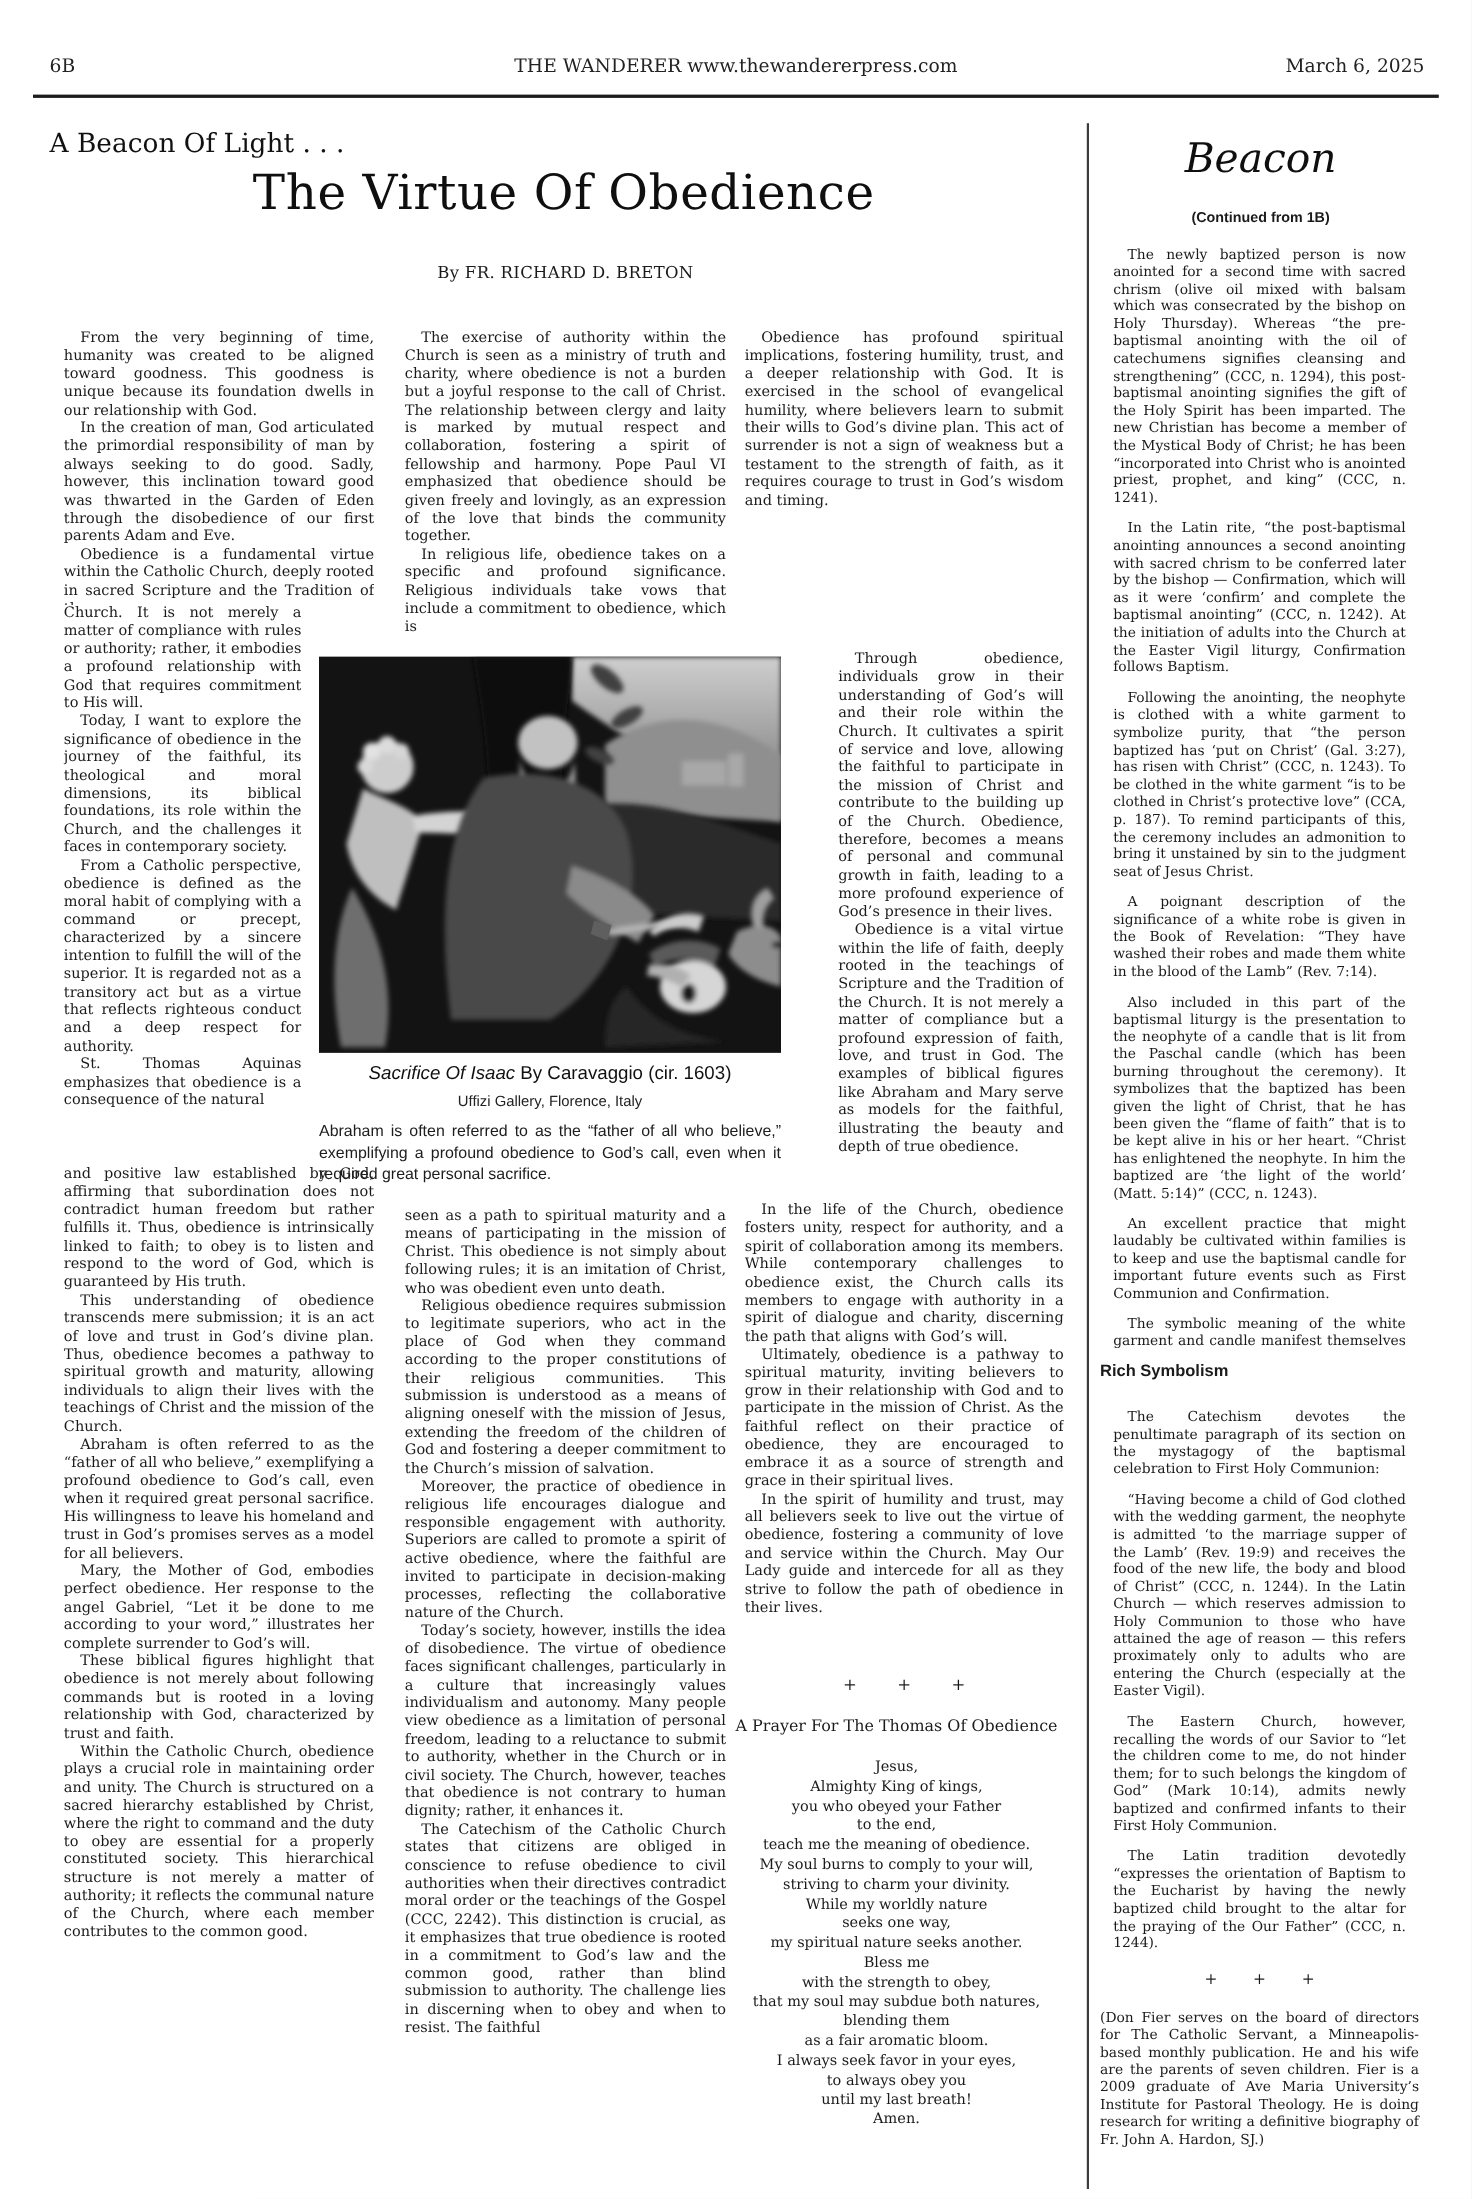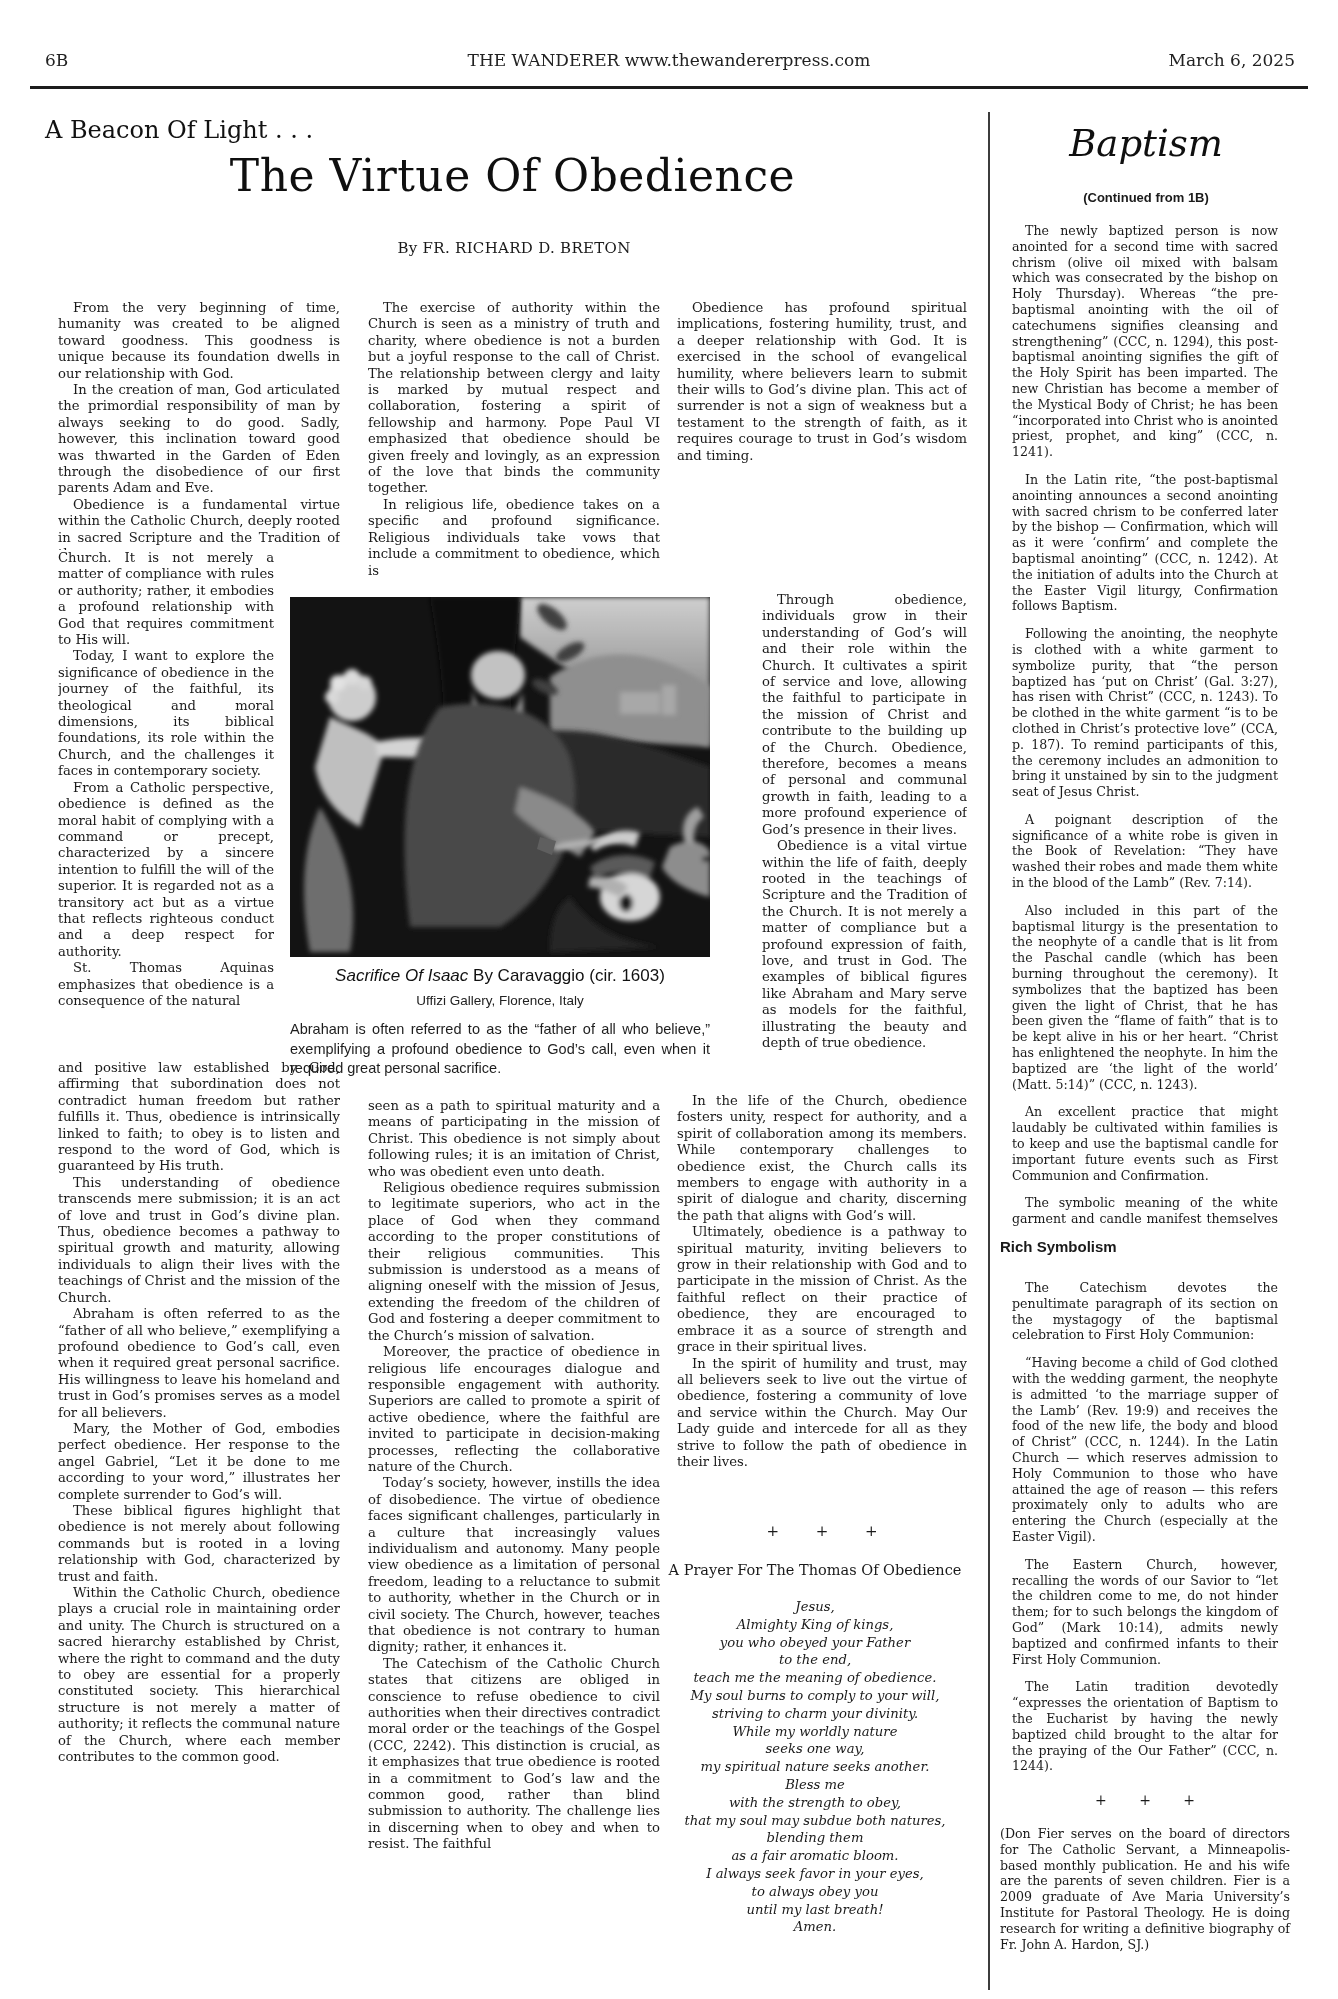--- a/index.html
+++ b/index.html
@@ -159,42 +159,42 @@
     <p>Obedience is a vital virtue within the life of faith, deeply rooted in the teachings of Scripture and the Tradition of the Church. It is not merely a matter of compliance but a profound expression of faith, love, and trust in God. The examples of biblical figures like Abraham and Mary serve as models for the faithful, illustrating the beauty and depth of true obedience.</p>
   </div>
   <div class="abs col" style="left:677px;top:1093px;width:290px;height:432px;">
     <p>In the life of the Church, obedience fosters unity, respect for authority, and a spirit of collaboration among its members. While contemporary challenges to obedience exist, the Church calls its members to engage with authority in a spirit of dialogue and charity, discerning the path that aligns with God’s will.</p>
     <p>Ultimately, obedience is a pathway to spiritual maturity, inviting believers to grow in their relationship with God and to participate in the mission of Christ. As the faithful reflect on their practice of obedience, they are encouraged to embrace it as a source of strength and grace in their spiritual lives.</p>
     <p>In the spirit of humility and trust, may all believers seek to live out the virtue of obedience, fostering a community of love and service within the Church. May Our Lady guide and intercede for all as they strive to follow the path of obedience in their lives.</p>
   </div>
 
   <div class="abs plusrow" style="left:677px;top:1522px;width:290px;">+ + +</div>
   <div class="abs prayer-head" style="left:650px;top:1562px;width:330px;">A Prayer For The Thomas Of Obedience</div>
-  <div class="abs prayer" style="left:650px;top:1598px;width:330px;font-style:italic;">Jesus,
+  <div class="abs prayer" style="left:650px;top:1598px;width:330px;">Jesus,
 Almighty King of kings,
 you who obeyed your Father
 to the end,
 teach me the meaning of obedience.
 My soul burns to comply to your will,
 striving to charm your divinity.
 While my worldly nature
 seeks one way,
 my spiritual nature seeks another.
 Bless me
 with the strength to obey,
 that my soul may subdue both natures,
 blending them
 as a fair aromatic bloom.
 I always seek favor in your eyes,
 to always obey you
 until my last breath!
 Amen.</div>
 
   <div class="abs vrule" style="left:988px;top:112px;height:1878px;"></div>
-  <div class="abs sb-head" style="left:1000px;top:122px;width:292px;">Baptism</div>
+  <div class="abs sb-head" style="left:1000px;top:122px;width:292px;">Beacon</div>
   <div class="abs sb-cont" style="left:1000px;top:190px;width:292px;">(Continued from 1B)</div>
   <div class="abs sb" style="left:1000px;top:211px;width:290px;height:1018px;">
     <p>The newly baptized person is now anointed for a second time with sacred chrism (olive oil mixed with balsam which was consecrated by the bishop on Holy Thursday). Whereas “the pre-baptismal anointing with the oil of catechumens signifies cleansing and strengthening” (CCC, n. 1294), this post-baptismal anointing signifies the gift of the Holy Spirit has been imparted. The new Christian has become a member of the Mystical Body of Christ; he has been “incorporated into Christ who is anointed priest, prophet, and king” (CCC, n. 1241).</p>
     <p>In the Latin rite, “the post-baptismal anointing announces a second anointing with sacred chrism to be conferred later by the bishop — Confirmation, which will as it were ‘confirm’ and complete the baptismal anointing” (CCC, n. 1242). At the initiation of adults into the Church at the Easter Vigil liturgy, Confirmation follows Baptism.</p>
     <p>Following the anointing, the neophyte is clothed with a white garment to symbolize purity, that “the person baptized has ‘put on Christ’ (Gal. 3:27), has risen with Christ” (CCC, n. 1243). To be clothed in the white garment “is to be clothed in Christ’s protective love” (CCA, p. 187). To remind participants of this, the ceremony includes an admonition to bring it unstained by sin to the judgment seat of Jesus Christ.</p>
     <p>A poignant description of the significance of a white robe is given in the Book of Revelation: “They have washed their robes and made them white in the blood of the Lamb” (Rev. 7:14).</p>
     <p>Also included in this part of the baptismal liturgy is the presentation to the neophyte of a candle that is lit from the Paschal candle (which has been burning throughout the ceremony). It symbolizes that the baptized has been given the light of Christ, that he has been given the “flame of faith” that is to be kept alive in his or her heart. “Christ has enlightened the neophyte. In him the baptized are ‘the light of the world’ (Matt. 5:14)” (CCC, n. 1243).</p>
     <p>An excellent practice that might laudably be cultivated within families is to keep and use the baptismal candle for important future events such as First Communion and Confirmation.</p>
     <p>The symbolic meaning of the white garment and candle manifest themselves again as one baptized in Christ departs from this world: “[They] … appear again in the Latin Church’s funeral liturgy in the forms of a while pall covering the casket and the lighted Paschal Candle, which ordinarily stands near the casket. This is to remind us that the salvation and new life promised at Baptism can now be experienced fully by the one who has gone to God” (CCA, p. 187).</p>
   </div>

